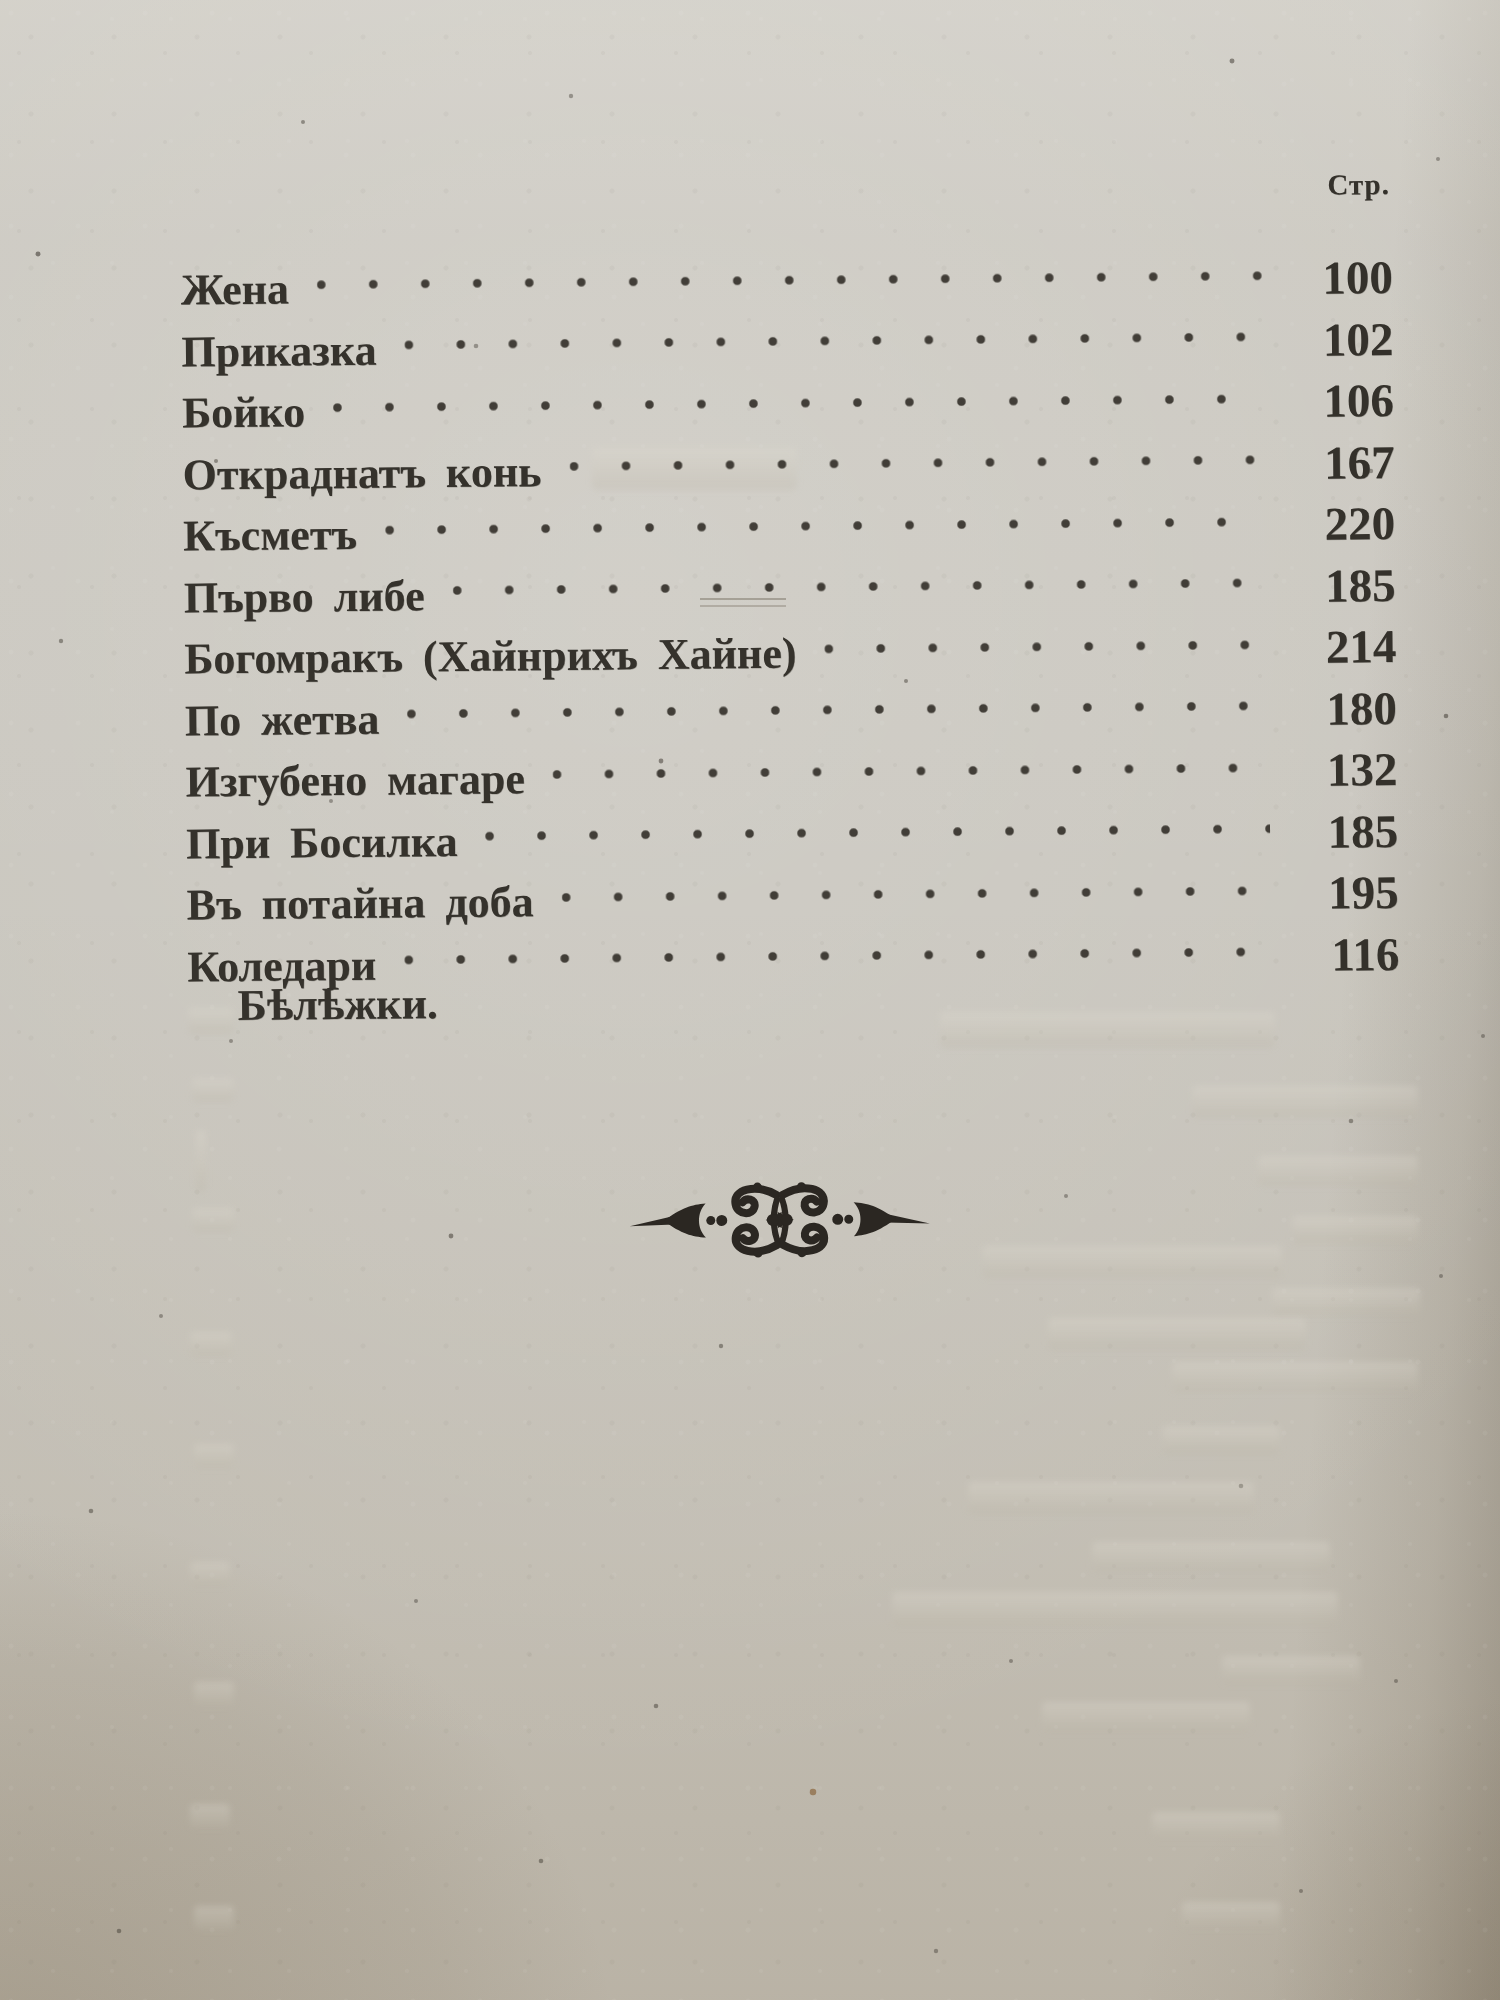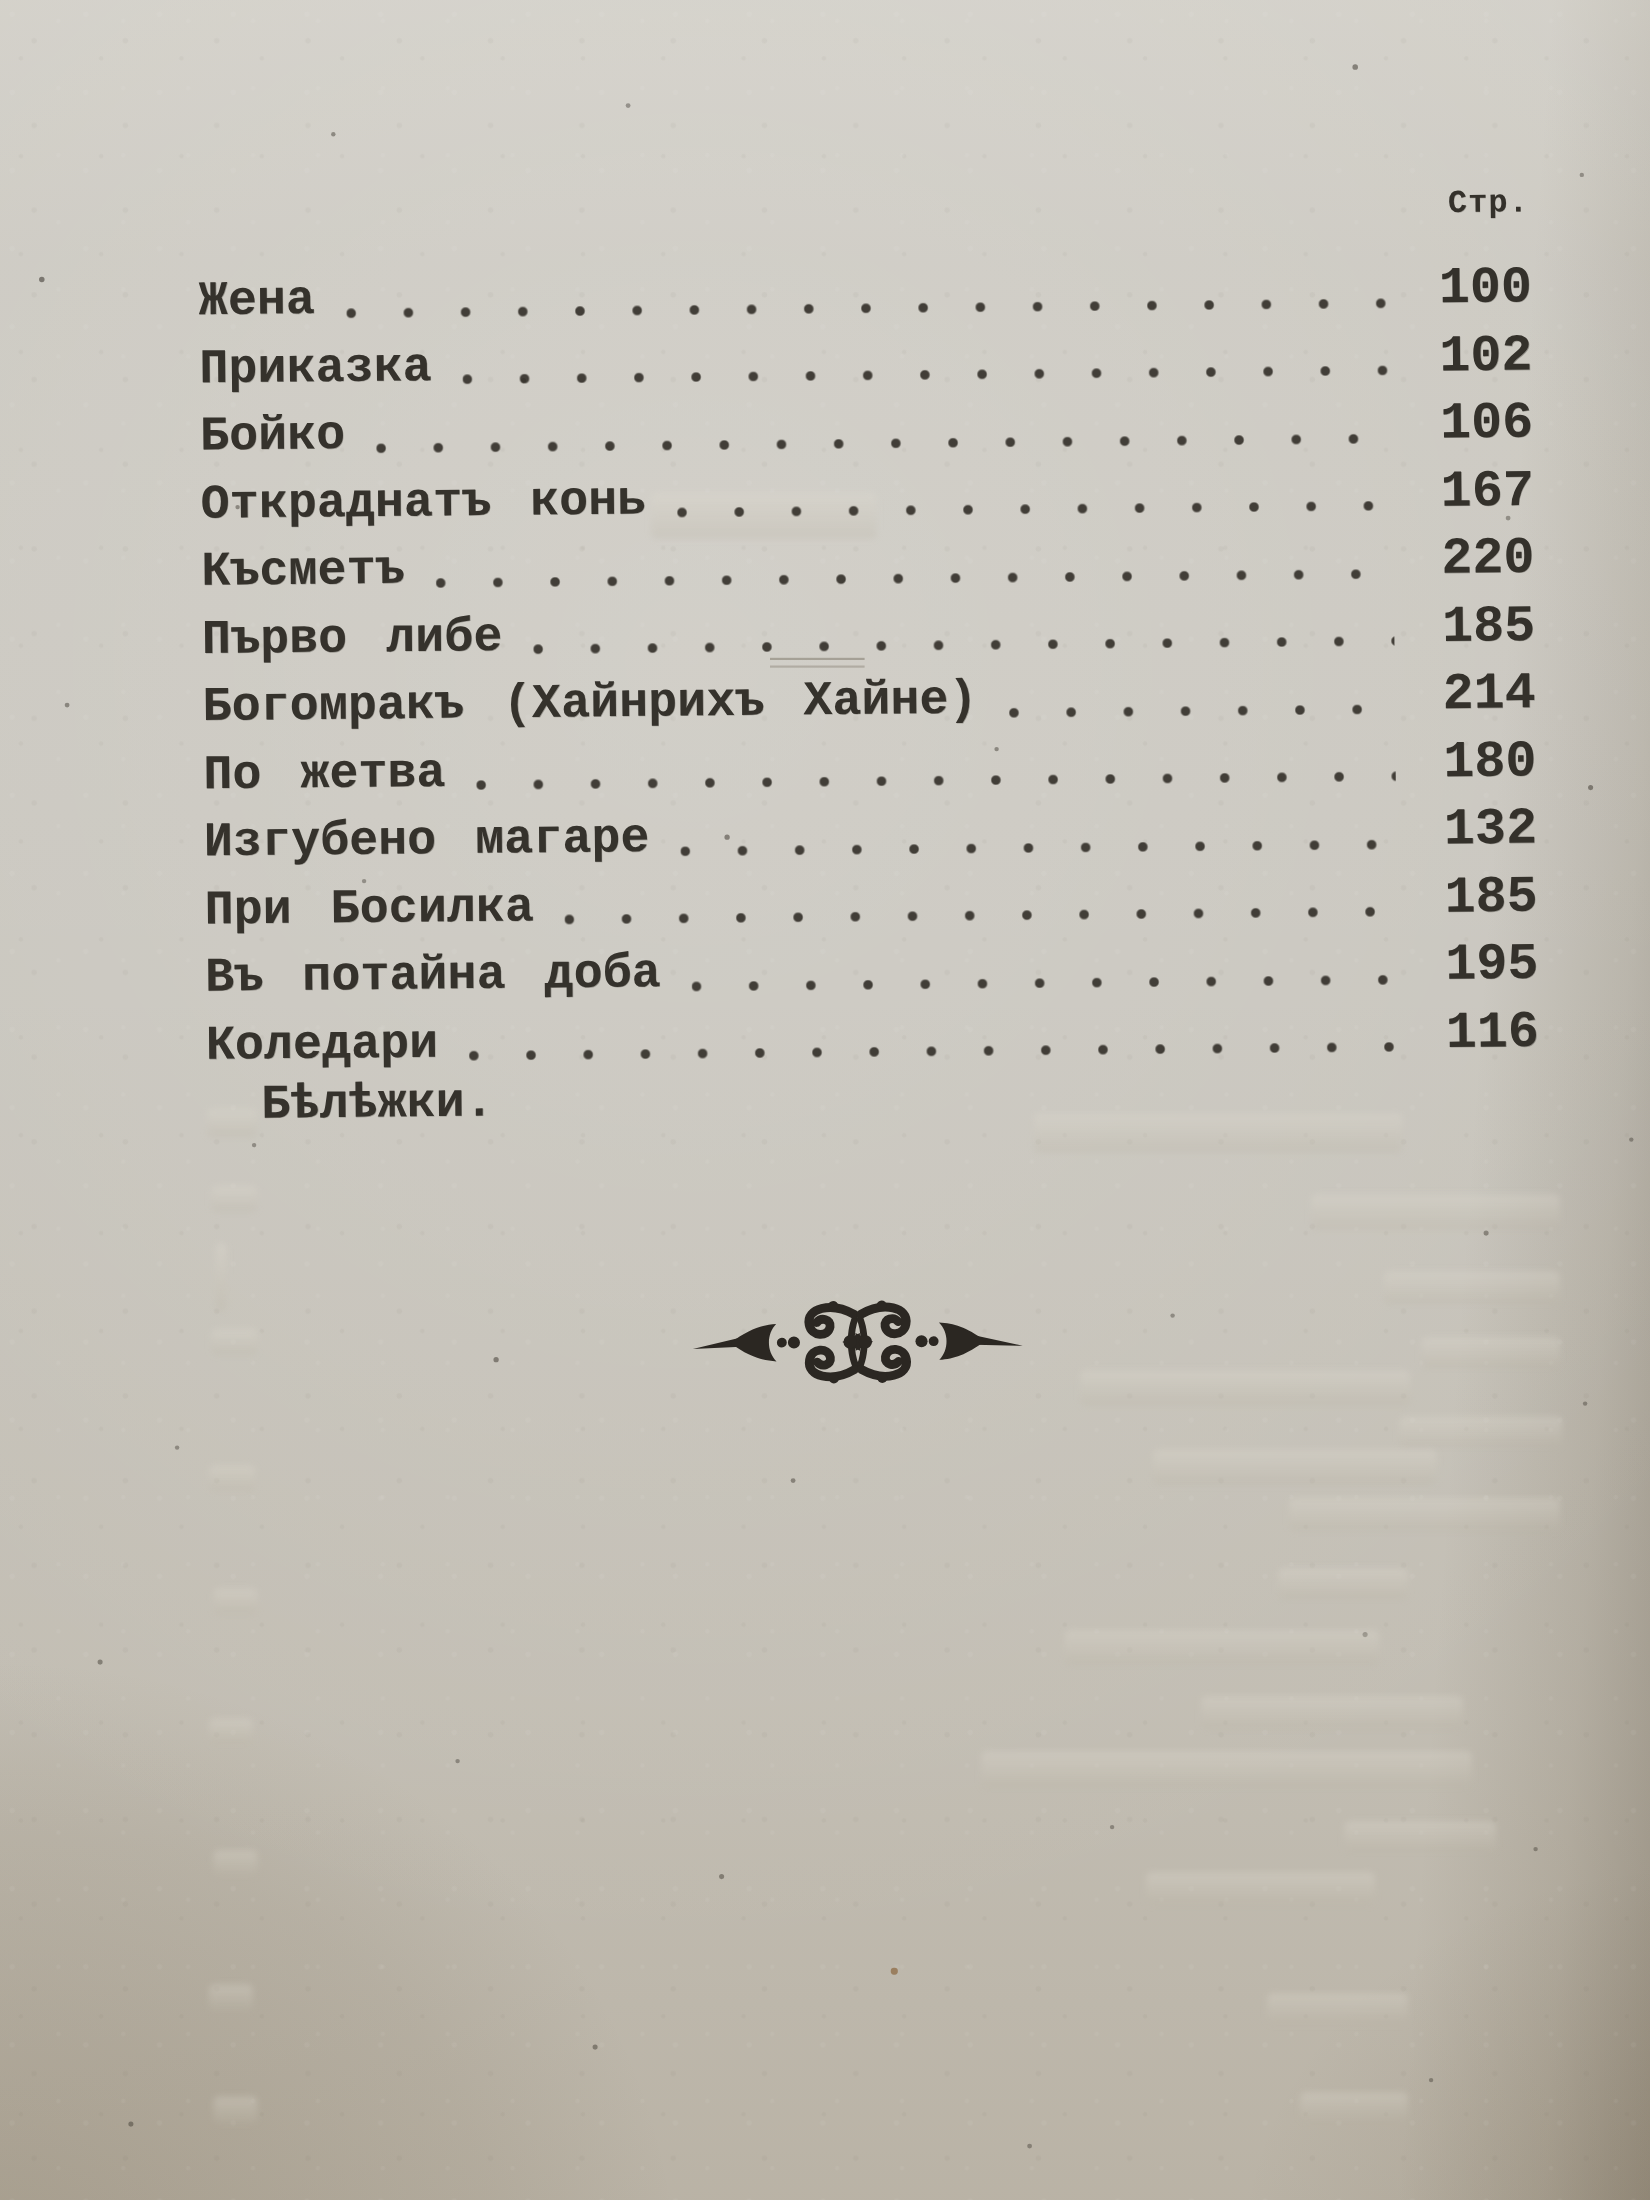--- a/index.html
+++ b/index.html
@@ -1,18 +1,18 @@
 <!DOCTYPE html>
 <html><head>
 <meta charset="utf-8">
 <style>
   html,body{margin:0;padding:0;background:#6b665c;}
   .page{
     position:relative;width:1500px;height:2000px;overflow:hidden;
-    font-family:Liberation Mono, monospace;
+    font-family:Liberation Serif, serif;
     background-color:#c8c5bd;
     background-image:
       radial-gradient(130% 100% at 42% 30%, rgba(255,255,255,0.15) 0%, rgba(255,255,255,0.06) 38%, rgba(255,255,255,0) 60%),
       linear-gradient(180deg, rgba(238,236,230,0.28) 0%, rgba(238,236,230,0.10) 12%, rgba(0,0,0,0) 45%, rgba(140,120,88,0.10) 78%, rgba(128,106,72,0.20) 100%),
       linear-gradient(94deg, rgba(0,0,0,0) 0%, rgba(0,0,0,0) 86%, rgba(96,84,64,0.16) 94%, rgba(70,58,40,0.30) 100%),
       radial-gradient(55% 38% at 0% 104%, rgba(105,92,70,0.26) 0%, rgba(105,92,70,0.10) 55%, rgba(0,0,0,0) 75%),
       radial-gradient(40% 26% at 103% 103%, rgba(90,78,58,0.20) 0%, rgba(0,0,0,0) 70%);
   }
   .texture{
     position:absolute;inset:0;pointer-events:none;
@@ -67,20 +67,21 @@
     text-shadow:.5px .5px .6px rgba(50,46,40,.35);
   }
   .leader{
     flex:1;height:9px;align-self:flex-end;margin:0 16px 15px 28px;min-width:30px;
     background-image:radial-gradient(circle at 4.5px 4.5px, rgba(46,42,36,.88) 3.6px, rgba(46,42,36,0) 5px);
     background-size:52px 9px;background-repeat:repeat-x;background-position:left center;
   }
   .toc-page{
     width:112px;text-align:right;font-size:47px;font-weight:bold;color:#34312b;
     text-shadow:.5px .5px .6px rgba(50,46,40,.35);
+    margin-top:15px;
   }
   .toc-row.footer{margin-top:-6px;padding-left:50px;}
   .ornament{position:absolute;left:620px;top:1172px;width:300px;height:84px;}
   .ink{fill:#2b2722;}
   .ink-s{stroke:#2b2722;fill:none;stroke-linecap:round;}
 </style>
 </head>
 <body>
 
 <div class="page">

